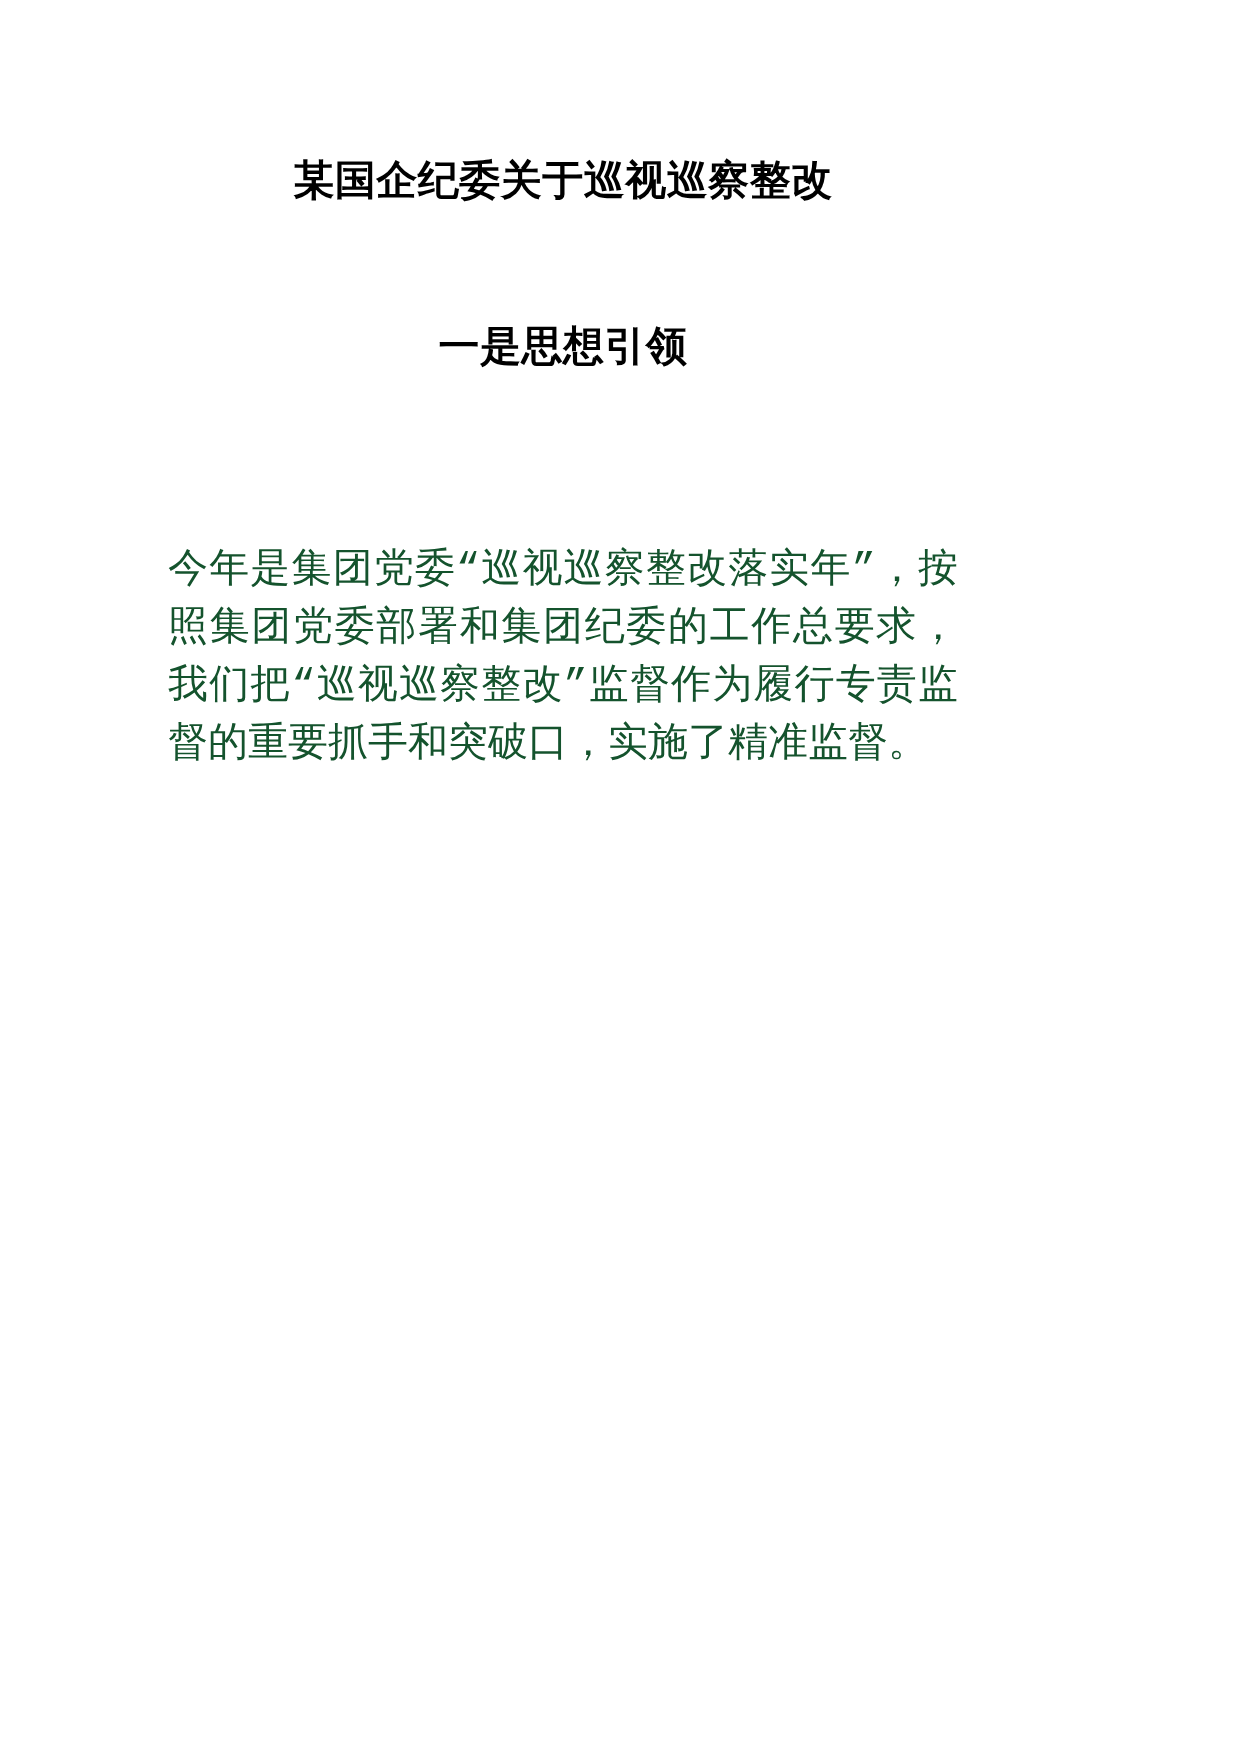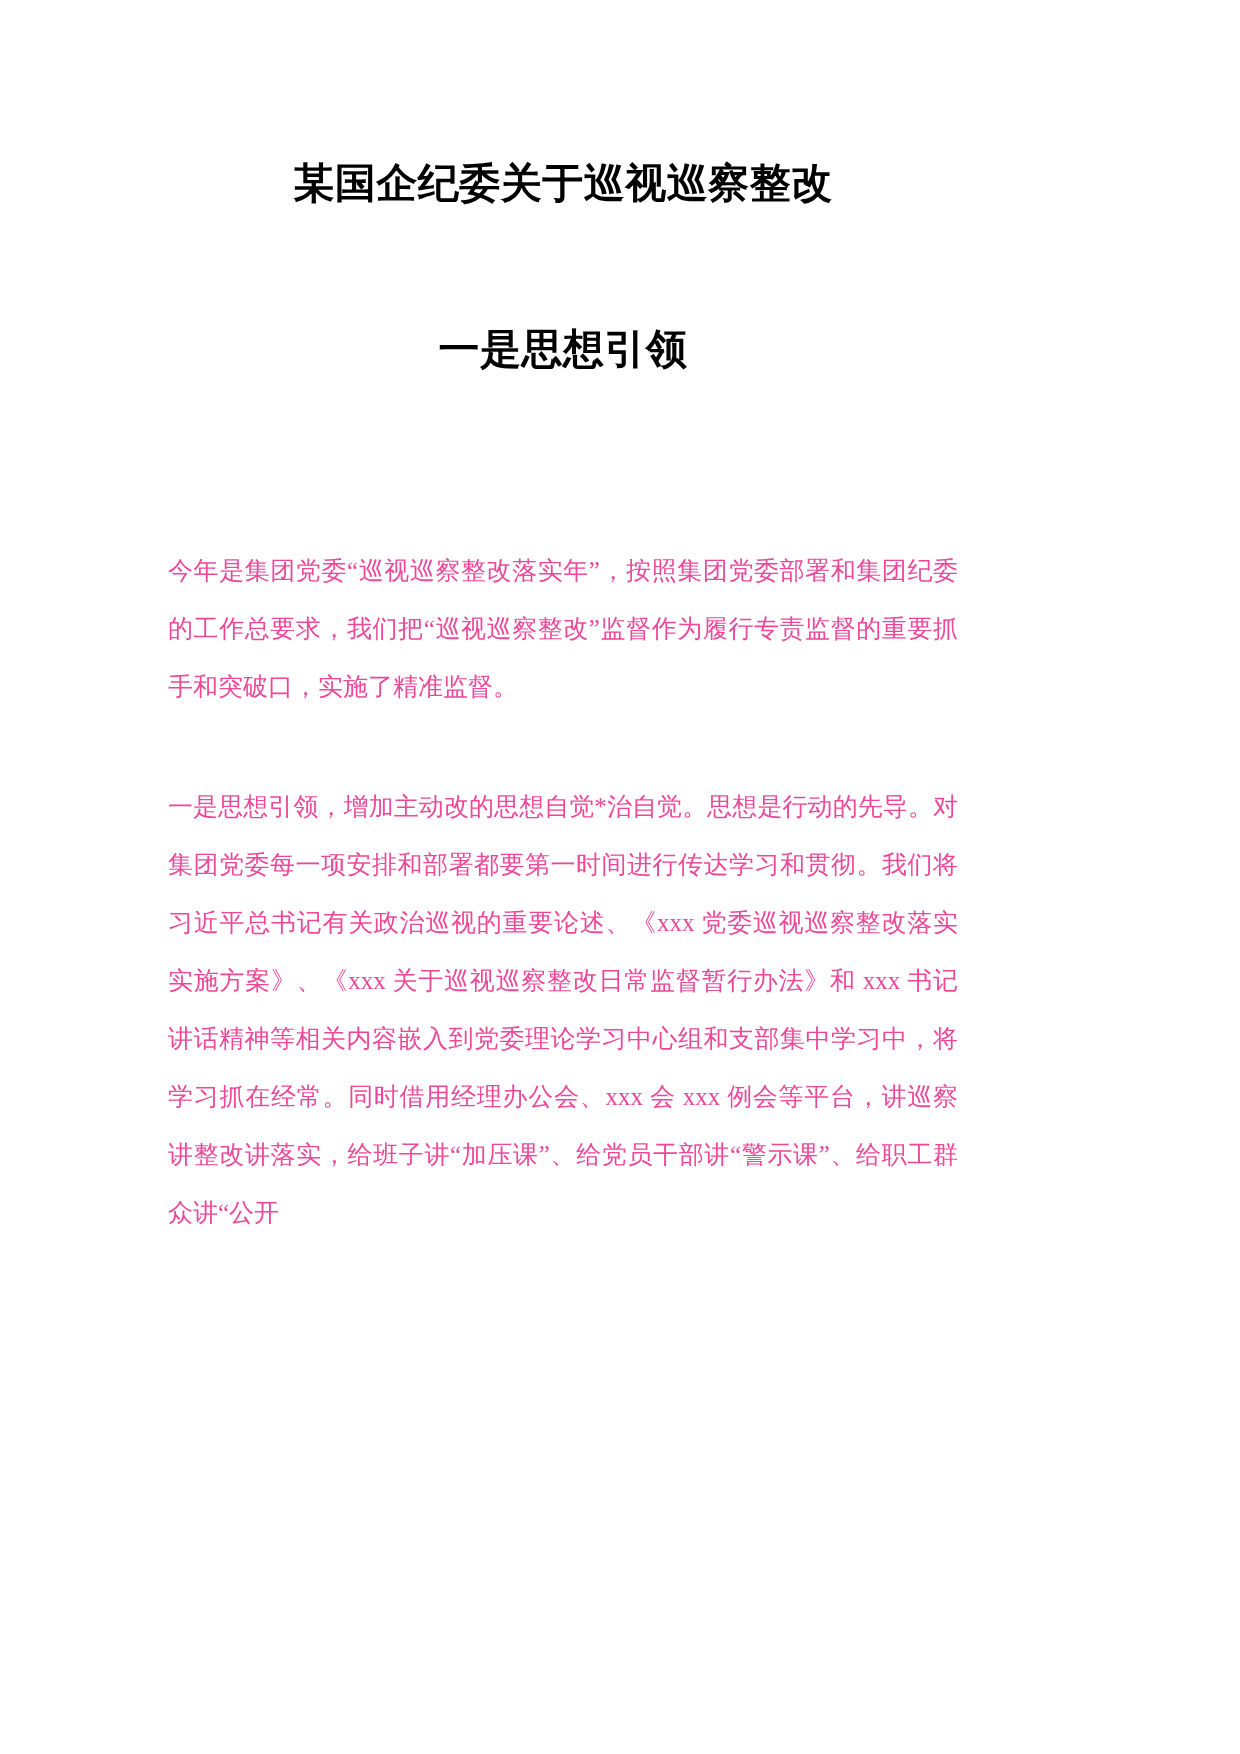--- a/index.html
+++ b/index.html
@@ -7,21 +7,21 @@
     padding: 0;
     background: #ffffff;
   }
   .page {
     position: relative;
     width: 1240px;
     height: 1754px;
     background: #ffffff;
     overflow: hidden;
     box-sizing: border-box;
-    font-family: Liberation Serif, serif;
+    font-family: Liberation Mono, monospace;
     color: #000000;
   }
   .doc-body {
     position: absolute;
     left: 168px;
     top: 0;
     width: 790px;
   }
   .title-block {
     padding-top: 163px;
@@ -35,23 +35,23 @@
     color: #000000;
     white-space: nowrap;
   }
   .title-line-1 { margin-bottom: 125px; }
   .title-line-2 { margin-bottom: 0; }
 
   .paragraphs {
     margin-top: 172px;
   }
   .para {
-    font-size: 25px;
+    font-size: 40px;
     line-height: 58px;
-    color: #ec4899;
+    color: #14532d;
     text-align: justify;
     text-justify: inter-ideograph;
     margin: 0 0 62px 0;
     word-break: break-all;
   }
   .para:last-child {
     margin-bottom: 0;
   }
 </style>
 </head>
@@ -61,18 +61,17 @@
 
   <div class="doc-body">
 
     <div class="title-block">
       <div class="title-line title-line-1">某国企纪委关于巡视巡察整改</div>
       <div class="title-line title-line-2">一是思想引领</div>
     </div>
 
     <div class="paragraphs">
       <p class="para">今年是集团党委“巡视巡察整改落实年”，按照集团党委部署和集团纪委的工作总要求，我们把“巡视巡察整改”监督作为履行专责监督的重要抓手和突破口，实施了精准监督。</p>
-      <p class="para">一是思想引领，增加主动改的思想自觉*治自觉。思想是行动的先导。对集团党委每一项安排和部署都要第一时间进行传达学习和贯彻。我们将习近平总书记有关政治巡视的重要论述、《xxx 党委巡视巡察整改落实实施方案》、《xxx 关于巡视巡察整改日常监督暂行办法》和 xxx 书记讲话精神等相关内容嵌入到党委理论学习中心组和支部集中学习中，将学习抓在经常。同时借用经理办公会、xxx 会 xxx 例会等平台，讲巡察讲整改讲落实，给班子讲“加压课”、给党员干部讲“警示课”、给职工群众讲“公开</p>
     </div>
 
   </div>
 
 </div>
 
 </body></html>

